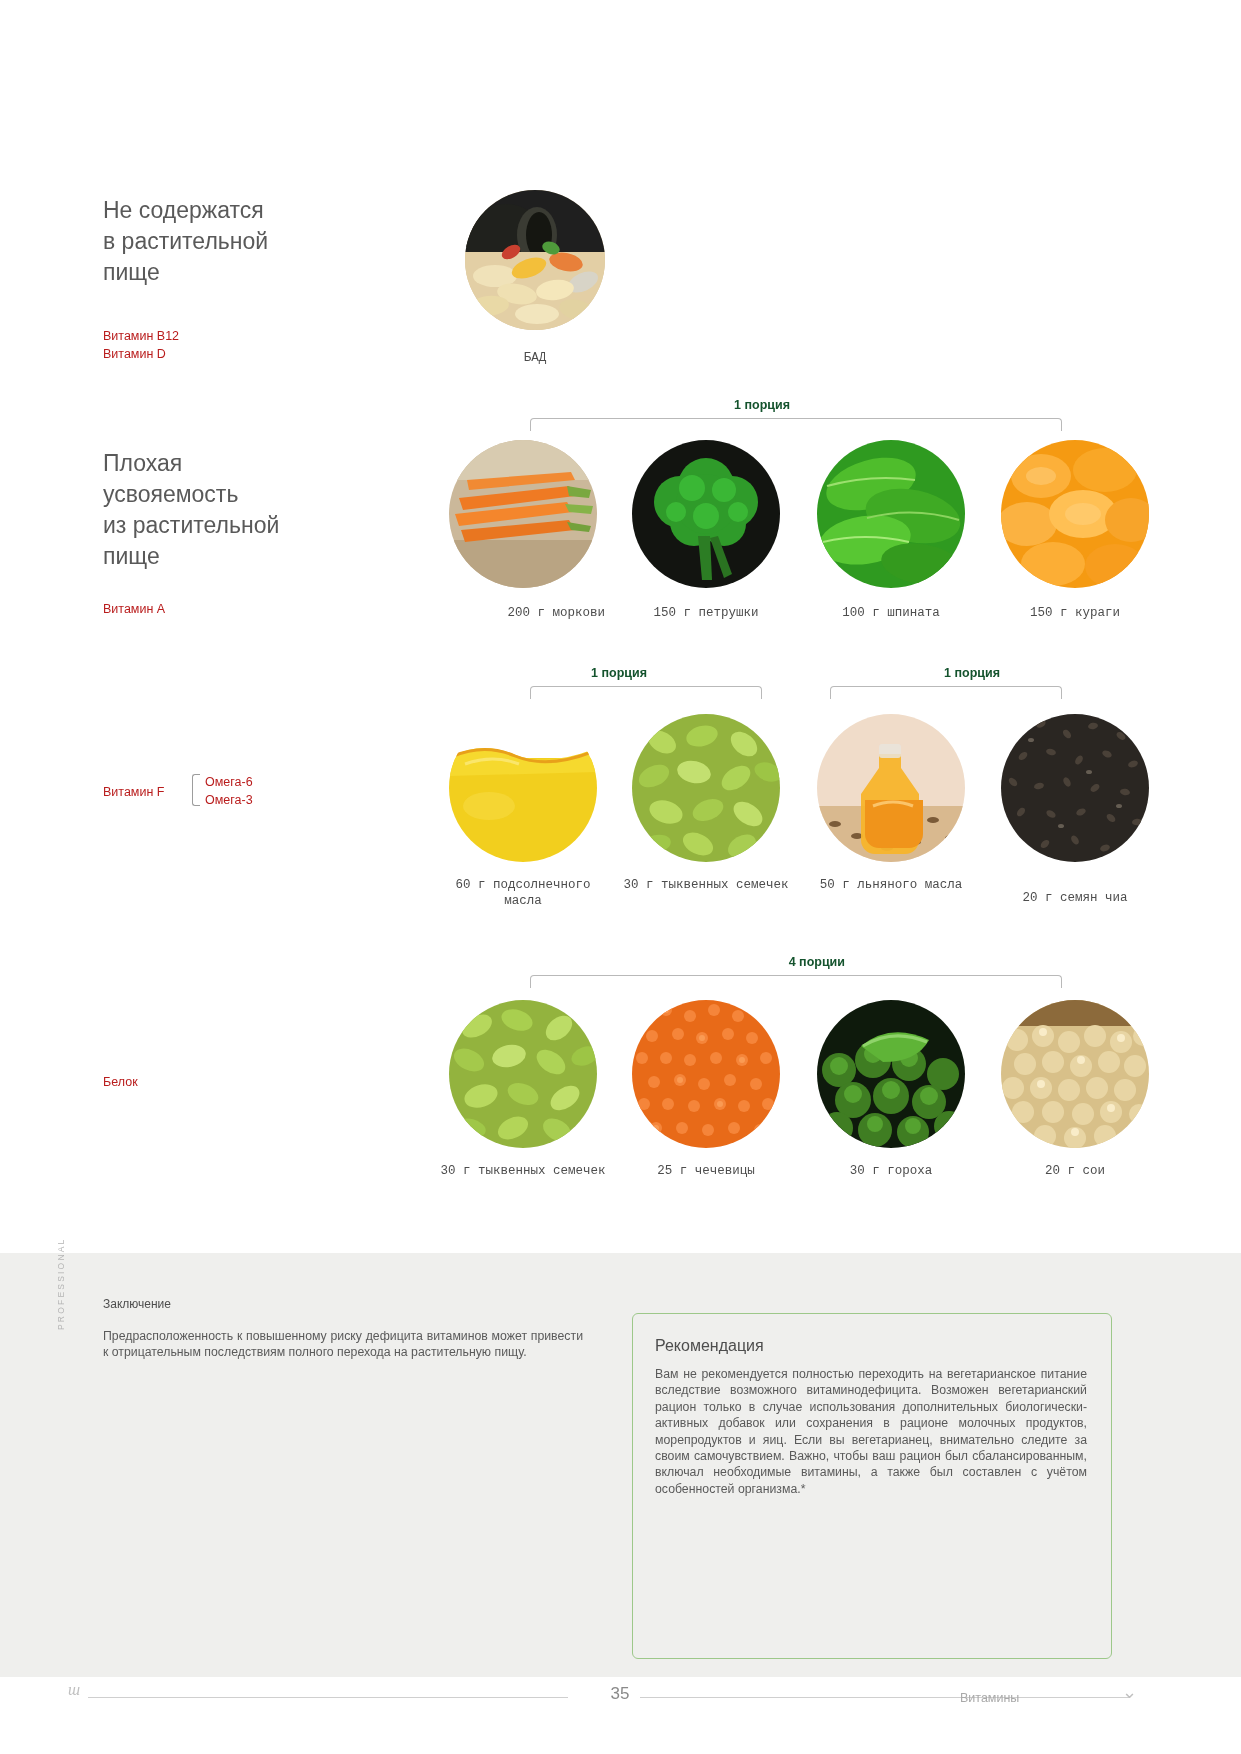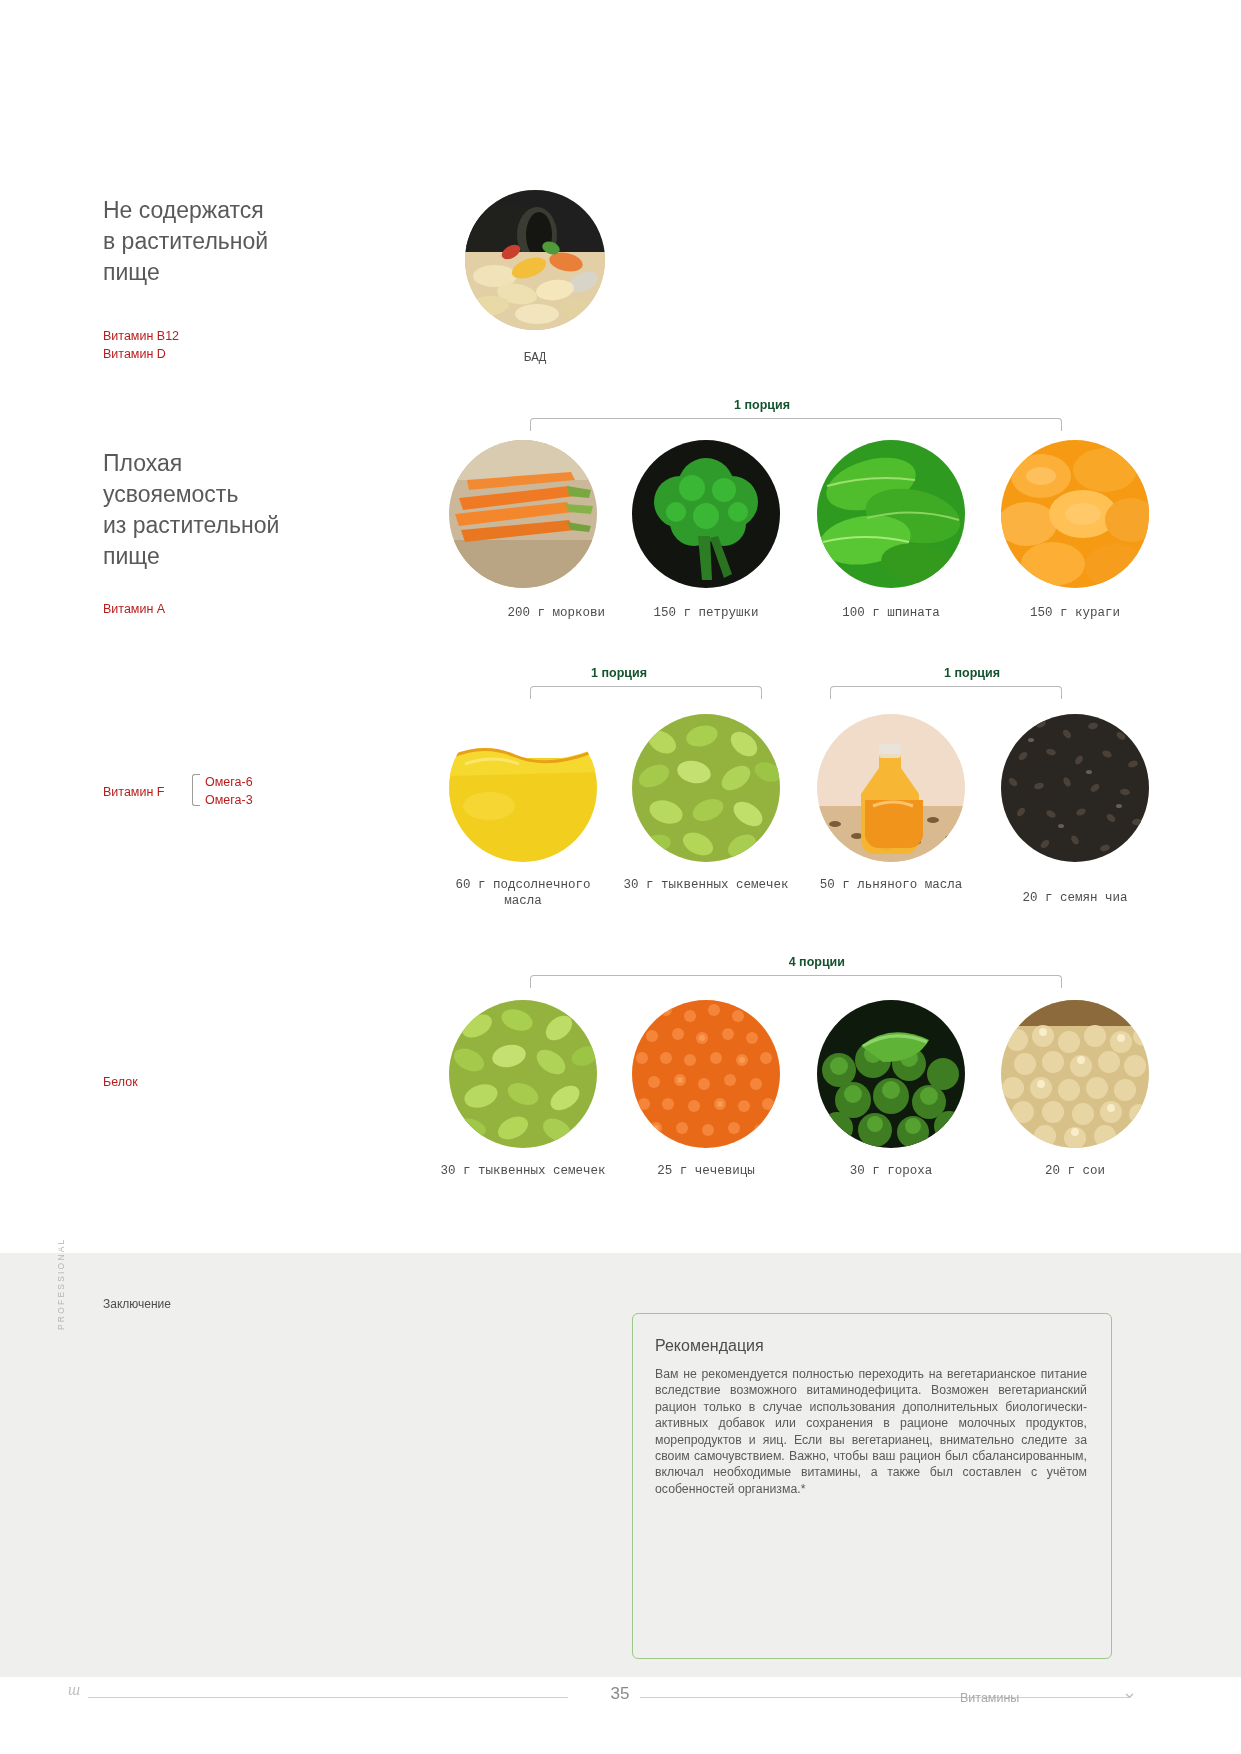--- a/index.html
+++ b/index.html
@@ -601,20 +601,21 @@
       </g>
     </svg>
   </div>
   <div class="cap" style="left:989px; top:1163px; width:172px;">20 г сои</div>
 
   <div class="footer-band"></div>
 
   <div class="vertical-label">PROFESSIONAL</div>
 
   <div class="concl-title">Заключение</div>
+  <div class="concl-text">Предрасположенность к повышенному риску дефицита витаминов может привести к отрицательным последствиям полного перехода на растительную пищу.</div>
 
   <div class="rec-box"></div>
   <div class="rec-title">Рекомендация</div>
   <div class="rec-text">Вам не рекомендуется полностью переходить на вегетарианское питание вследствие возможного витаминодефицита. Возможен вегетарианский рацион только в случае использования дополнительных биологически-активных добавок или сохранения в рационе молочных продуктов, морепродуктов и яиц. Если вы вегетарианец, внимательно следите за своим самочувствием. Важно, чтобы ваш рацион был сбалансированным, включал необходимые витамины, а также был составлен с учётом особенностей организма.*</div>
 
   <div class="mark-left">ш</div>
   <div class="rule-left"></div>
   <div class="page-num">35</div>
   <div class="rule-right"></div>
   <div class="foot-right">Витамины</div>

